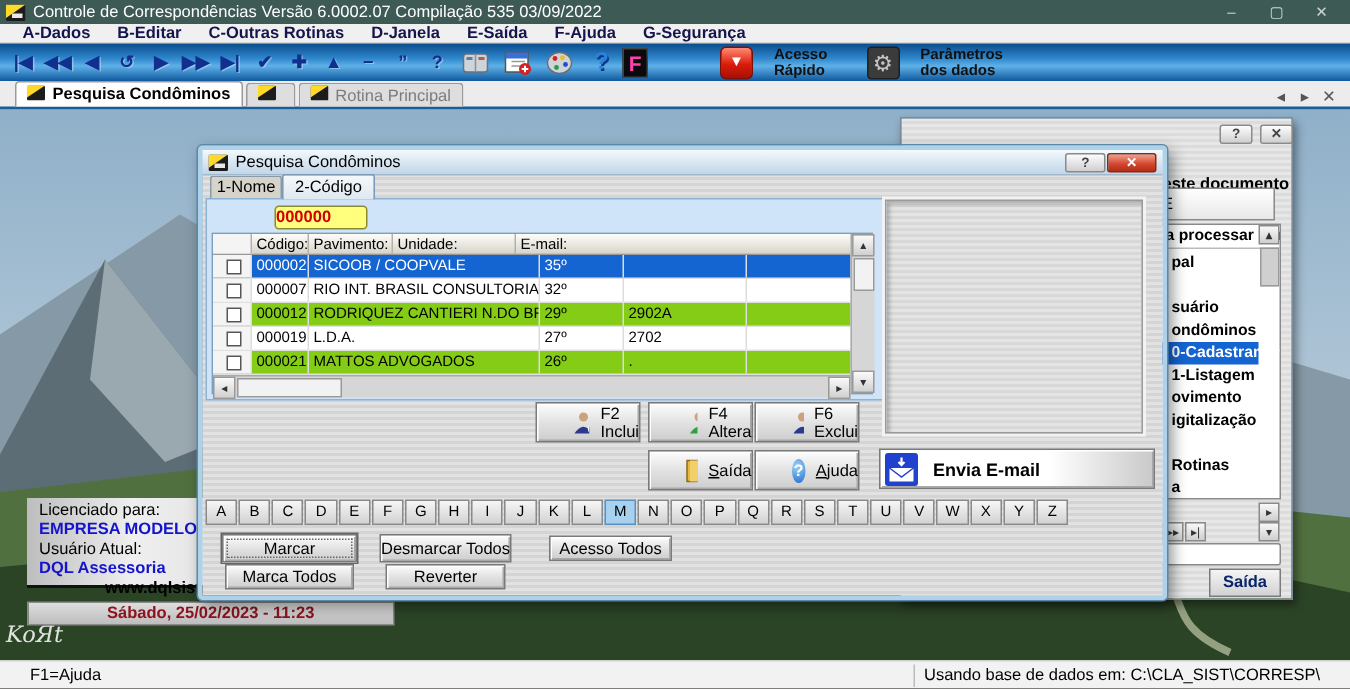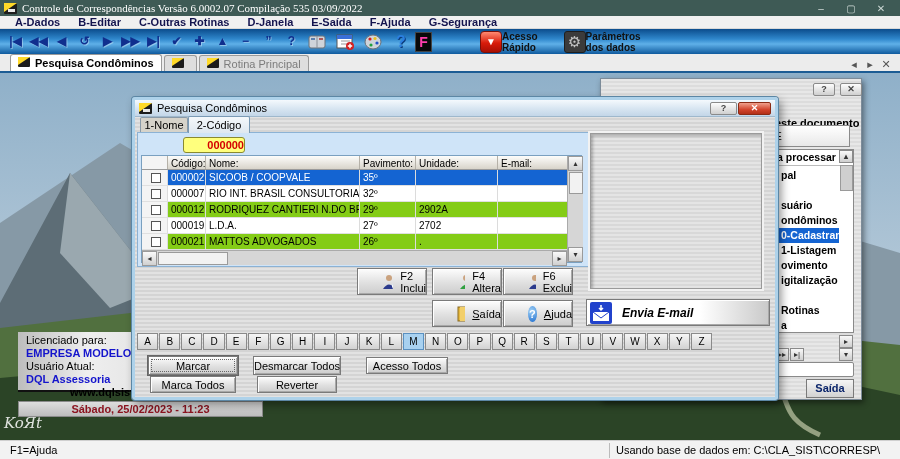--- a/index.html
+++ b/index.html
@@ -3,42 +3,42 @@
 <meta charset="utf-8">
 <style>
   html,body{margin:0;padding:0;background:#222;}
   *{box-sizing:border-box;}
   .screen{position:relative;width:900px;height:459px;overflow:hidden;
     font-family:"Liberation Sans",sans-serif;font-size:11px;color:#000;background:#d4d0c8;}
 
   
   .titlebar{position:absolute;left:0;top:0;width:900px;height:16px;background:#3e5a55;
     display:flex;align-items:center;padding:0 4px;color:#fff;}
-  .titlebar .ttl{margin-left:5px;font-size:11px;white-space:nowrap;font-family:Liberation Serif, serif;}
+  .titlebar .ttl{margin-left:5px;font-size:11px;white-space:nowrap;}
   .titlebar .spacer{flex:1;}
   .cap-ctl{width:30px;text-align:center;color:#cdd8d5;font-size:10px;cursor:default;}
 
   
   .menubar{position:absolute;left:0;top:16px;width:900px;height:13px;background:#f0f0f0;
     display:flex;align-items:center;padding-left:6px;border-bottom:1px solid #d8d8d8;}
   .menubar span{font-weight:bold;color:#14144e;padding:0 9px;line-height:13px;}
 
   
   .toolbar{position:absolute;left:0;top:29px;width:900px;height:25px;
     background:linear-gradient(180deg,#0b4c8c 0%,#2f87cc 40%,#5fb0e8 60%,#0f5a9e 100%);
     display:flex;align-items:center;padding-left:4px;}
   .tb-nav{width:23px;text-align:center;font-size:12px;font-weight:bold;color:#102f8e;
     text-shadow:1px 1px 0 rgba(255,255,255,.35);line-height:25px;}
   .tb-pic{width:24px;height:22px;display:flex;align-items:center;justify-content:center;margin:0 2px;}
   .tb-help{font-size:16px;font-weight:bold;color:#2b7fe0;text-shadow:1px 1px 0 #0a3a7a;}
   .tb-f{width:17px;height:20px;background:#0a0a0a;color:#ff3fae;font-weight:bold;font-size:14px;
     display:flex;align-items:center;justify-content:center;border:1px solid #444;}
   .tb-right{display:flex;align-items:center;margin-left:48px;}
   .tb-btn{display:flex;align-items:center;margin-right:26px;}
-  .tb-btn .lbl{font-size:10px;font-weight:bold;color:#111;line-height:11px;margin-left:0;}
+  .tb-btn .lbl{font-size:10px;font-weight:bold;color:#111;line-height:11px;margin-left:14px;}
   .ic-acesso{width:22px;height:22px;border-radius:4px;border:1px solid #7a1008;
     background:linear-gradient(180deg,#ff8a72,#d91c0a 55%,#a80f04);color:#fff;font-size:10px;
     display:flex;align-items:center;justify-content:center;}
   .ic-gear{width:22px;height:22px;border-radius:3px;background:#3b3b3b;color:#c4c4c4;font-size:15px;
     display:flex;align-items:center;justify-content:center;border:1px solid #1e1e1e;}
 
   
   .tabbar{position:absolute;left:0;top:54px;width:900px;height:19px;background:#ececec;
     display:flex;align-items:flex-end;padding-left:10px;border-bottom:2px solid #1c5c94;}
   .mtab{display:flex;align-items:center;height:16px;border:1px solid #9a9a9a;border-bottom:none;
@@ -99,21 +99,21 @@
   .dlg-help{position:absolute;top:2px;right:38px;width:27px;height:13px;}
   .dlg-close{position:absolute;top:2px;right:4px;width:33px;height:13px;border:1px solid #8a2a14;border-radius:2px;
     background:linear-gradient(180deg,#f0a08c,#d2442c 60%,#b22f18);color:#fff;font-size:9px;
     text-align:center;line-height:11px;font-weight:bold;}
   .dtab{position:absolute;border:1px solid #8a9aa8;border-bottom:none;border-radius:2px 2px 0 0;
     text-align:center;background:#d6d3ca;}
   .dtab.active{background:linear-gradient(180deg,#f4f8fb,#dfe8f0);border-color:#7a9ab5;z-index:2;}
   .bluepanel{position:absolute;left:2px;top:32px;width:464px;height:135px;background:#cfe4f8;
     border:1px solid #8cb2d4;}
   .codebox{position:absolute;left:48px;top:37px;width:62px;height:16px;background:#ffff7d;
-    border:1px solid #8a8a30;border-radius:3px;color:#d40000;font-weight:bold;text-align:right;
+    border:1px solid #8a8a30;border-radius:3px;color:#d40000;font-weight:bold;text-align:left;
     line-height:14px;z-index:2;}
 
   
   .grid{position:absolute;left:6px;top:55px;width:441px;height:108px;background:#fff;
     border:1px solid #7aa0c0;display:flex;z-index:2;font-size:10px;}
   .grid-main{width:425px;display:flex;flex-direction:column;}
   .g-hdr{display:flex;height:17px;background:linear-gradient(180deg,#fdfdfb,#d8d4ca);
     border-bottom:1px solid #9a9a9a;}
   .g-hdr div{border-right:1px solid #b5b1a8;padding:2px 0 0 3px;white-space:nowrap;overflow:hidden;}
   .g-row{display:flex;height:30px;line-height:15px;border-bottom:1px solid #e0e0e0;background:#fff;}
@@ -140,36 +140,36 @@
     display:flex;align-items:center;justify-content:center;}
   .fbtn{width:70px;height:27px;justify-content:flex-start;padding-left:24px;}
   .fbtn .txt{margin-left:7px;line-height:12px;}
   .ul-first::first-letter{text-decoration:underline;}
   .help-circle{width:16px;height:16px;border-radius:50%;background:radial-gradient(circle at 35% 30%,#9fd0f5,#1f6fd0);
     color:#fff;font-weight:bold;font-size:11px;text-align:center;line-height:16px;}
   .imgbox{position:absolute;left:455px;top:33px;width:172px;height:156px;
     background:repeating-linear-gradient(180deg,#e4e4e4 0 2px,#d8d8d8 2px 4px);
     border:1px solid #9a9a9a;box-shadow:inset 2px 2px 3px rgba(0,0,0,.25),0 0 0 2px #f2f2f2;}
   .envia{width:184px;height:27px;justify-content:flex-start;padding-left:3px;
-    background:linear-gradient(90deg,#ffffff,#ffffff 62%,#c9c9c9);font-style:italic;}
+    background:linear-gradient(90deg,#ffffff,#ffffff 62%,#c9c9c9);}
   .envia .txt{font-weight:bold;font-size:12px;margin-left:10px;}
 
   
   .alpha{position:absolute;left:2px;top:233px;width:576px;height:17px;display:flex;}
   .alpha span{flex:1;margin-right:1px;border:1px solid #8a8a8a;
     background:linear-gradient(180deg,#f6f6f6,#d2d2d2);text-align:center;font-size:10px;line-height:15px;}
   .alpha span.active{background:#a8d1f0;border-color:#5a90c0;}
   .mark{font-size:11px;}
   .mark.default{box-shadow:0 0 0 1px #666,inset 1px 1px 0 #fff,inset -1px -1px 0 #a8a8a8;
     outline:1px dotted #666;outline-offset:-4px;}
 
   
   .statusbar{position:absolute;left:0;top:440px;width:900px;height:19px;background:#f2f2f2;
     border-top:1px solid #cfcfcf;display:flex;align-items:center;}
-  .statusbar .cellL{flex:1;padding-left:10px;}
+  .statusbar .cellL{flex:1;padding-left:20px;}
   .statusbar .div{width:1px;height:15px;background:#bbb;margin-right:6px;}
   .statusbar .cellR{width:284px;white-space:nowrap;overflow:hidden;}
 </style>
 </head>
 <body>
 
 <div class="screen">
 
   <div class="titlebar">
     <svg width="13" height="11">
@@ -354,21 +354,20 @@
     <div class="dtab active" style="left:53px;top:16px;width:62px;height:17px;line-height:16px;">2-Código</div>
 
     <div class="bluepanel"></div>
     <div class="codebox">000000</div>
 
     <div class="grid">
       <div class="grid-main">
         <div class="g-hdr">
           <div class="c0"></div>
           <div class="c1">Código:</div>
-          <div class="c2">Nome:</div>
           <div class="c3">Pavimento:</div>
           <div class="c4">Unidade:</div>
           <div class="c5">E-mail:</div>
         </div>
         <div class="g-row sel">
           <div class="c0">
               <span class="cb"></span>
             </div>
           <div class="c1">000002</div>
           <div class="c2">SICOOB / COOPVALE</div>

